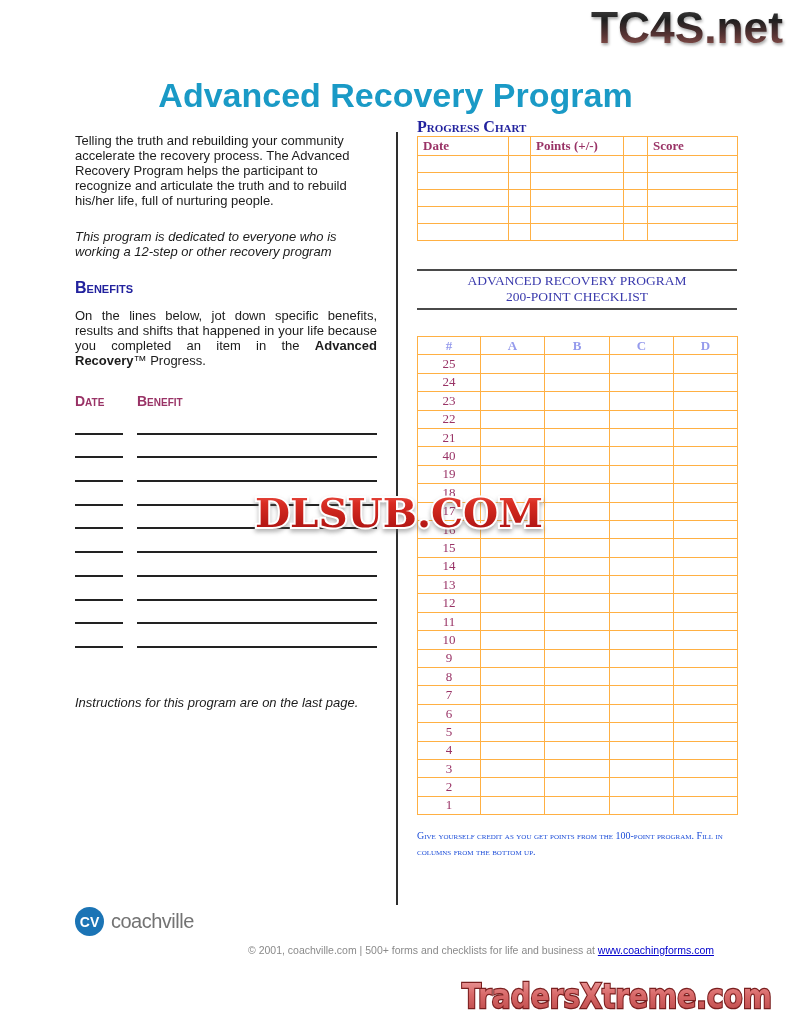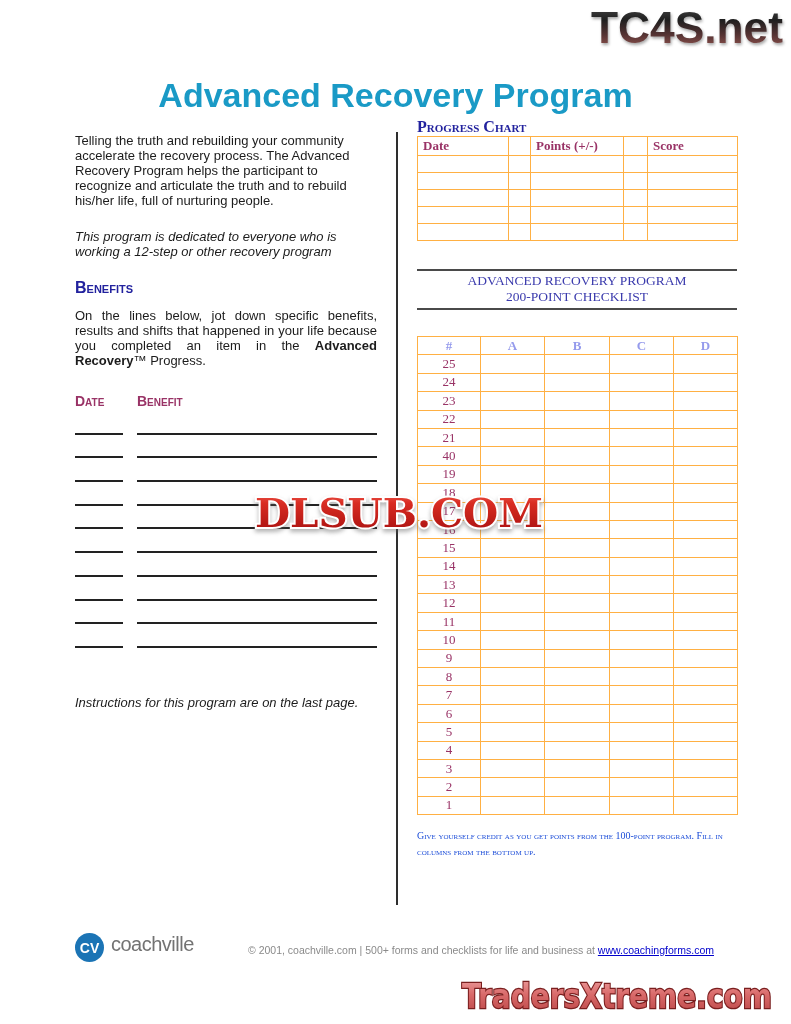--- a/index.html
+++ b/index.html
@@ -48,21 +48,21 @@
   table.sections{border-collapse:collapse;width:320px;table-layout:fixed;margin-top:26px;}
   table.sections td{border:1.5px solid #FFB043;height:17.4px;padding:0;font-size:13px;text-align:center;}
   td.sec-title{color:#b03060;font-size:13.5px;height:16px;}
   td.sec-col{color:#959BEC;font-weight:bold;height:16px;}
   td.sec-num{color:#993366;}
 
   
   .note{margin-top:13px;font-variant:small-caps;color:#1d4ed8;font-size:10px;line-height:16px;width:308px;}
 
   
-  .footer-logo{position:absolute;left:75px;top:933px;display:flex;}
+  .footer-logo{position:absolute;left:75px;top:907px;display:flex;align-items:center;}
   .cv-circle{width:29px;height:29px;border-radius:50%;background:#1b74b5;color:#fff;
              display:flex;align-items:center;justify-content:center;font-weight:bold;font-size:14px;}
   .cv-name{margin-left:7px;font-weight:normal;font-size:20px;color:#737373;letter-spacing:-0.5px;}
   .copyright{position:absolute;left:248px;top:944px;font-size:10.5px;color:#8a8a8a;}
   .copyright a{color:#0000cc;text-decoration:underline;}
 
   
   .dlsub{position:absolute;left:249px;top:483px;filter:drop-shadow(0 3px 2px rgba(90,90,90,.45));}
   .tradersx{position:absolute;right:14px;bottom:2px;
             filter:drop-shadow(0 0 2px #fff) drop-shadow(0 0 2px #fff);}

